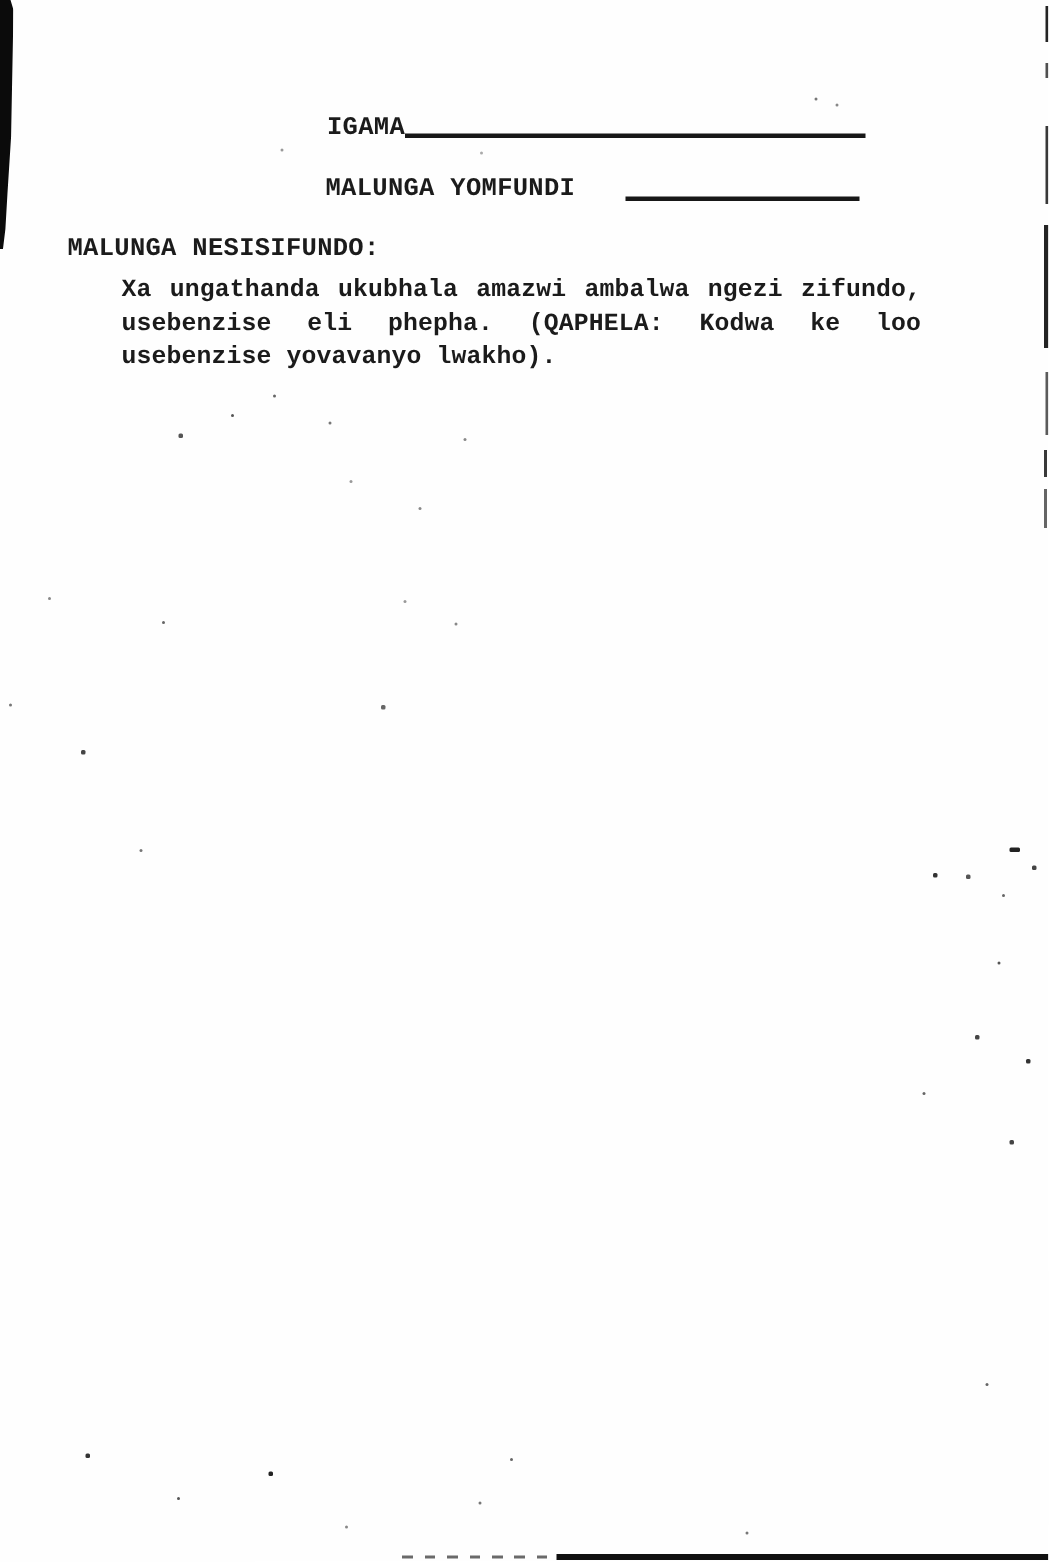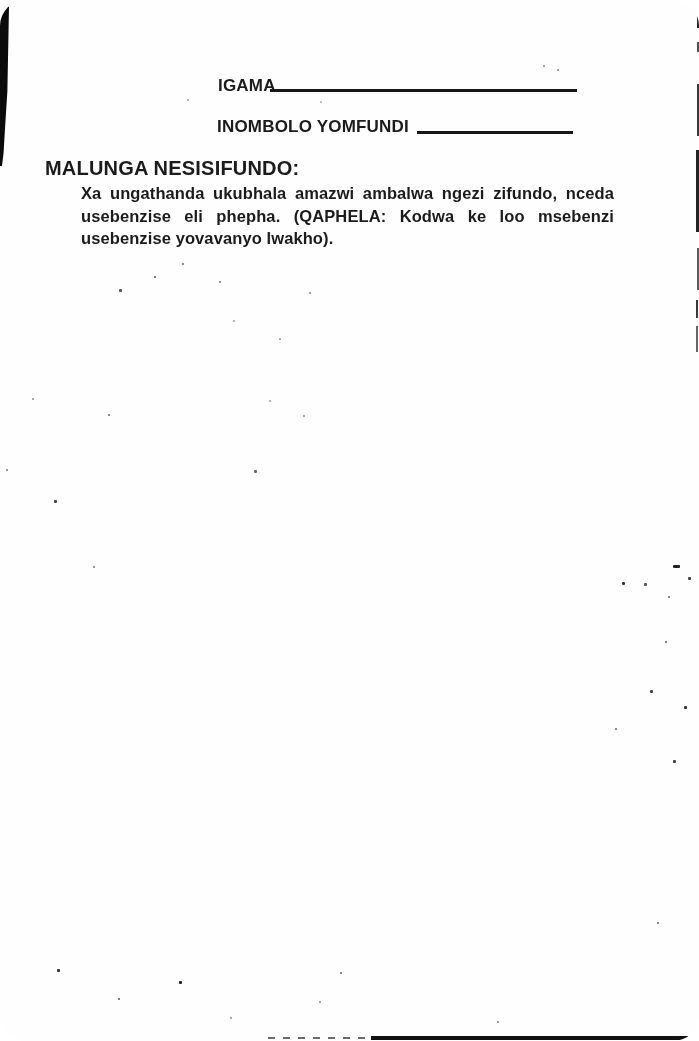--- a/index.html
+++ b/index.html
@@ -6,23 +6,22 @@
     margin: 0;
     padding: 0;
     background: #ffffff;
   }
   .page {
     position: relative;
     width: 699px;
     height: 1041px;
     background: #fefefe;
     overflow: hidden;
-    font-family: Liberation Sans, sans-serif;
+    font-family: Liberation Mono, monospace;
     color: #1b1b1b;
-    border-radius: 26px;
   }
 
   
   .field-label {
     position: absolute;
     font-size: 17px;
     font-weight: 700;
     letter-spacing: 0.2px;
     white-space: nowrap;
   }
@@ -35,21 +34,21 @@
   #blank-inombolo { left: 417px; top: 131px; width: 156px; }
 
   #label-igama    { left: 218px; top: 76px; }
   #label-inombolo { left: 217px; top: 117px; }
 
   
   .section-heading {
     position: absolute;
     left: 45px;
     top: 157px;
-    font-size: 20px;
+    font-size: 17px;
     font-weight: 700;
     letter-spacing: 0.2px;
   }
   .para {
     position: absolute;
     left: 45px;
     top: 182px;
     width: 533px;
     font-size: 16.5px;
     font-weight: 700;
@@ -99,21 +98,21 @@
   }
 </style>
 </head>
 <body>
 
 <div class="page">
 
   <div class="field-label" id="label-igama">IGAMA</div>
   <div class="blank-line" id="blank-igama"></div>
 
-  <div class="field-label" id="label-inombolo">INOMBOLO YOMFUNDI</div>
+  <div class="field-label" id="label-inombolo">MALUNGA YOMFUNDI</div>
   <div class="blank-line" id="blank-inombolo"></div>
 
   <div class="section-heading">MALUNGA NESISIFUNDO:</div>
 
   <div class="para">
     <div class="line justified">Xa ungathanda ukubhala amazwi ambalwa ngezi zifundo, nceda</div>
     <div class="line justified">usebenzise eli phepha. (QAPHELA: Kodwa ke loo msebenzi asiyiyo</div>
     <div class="line">usebenzise yovavanyo lwakho).</div>
   </div>
 

